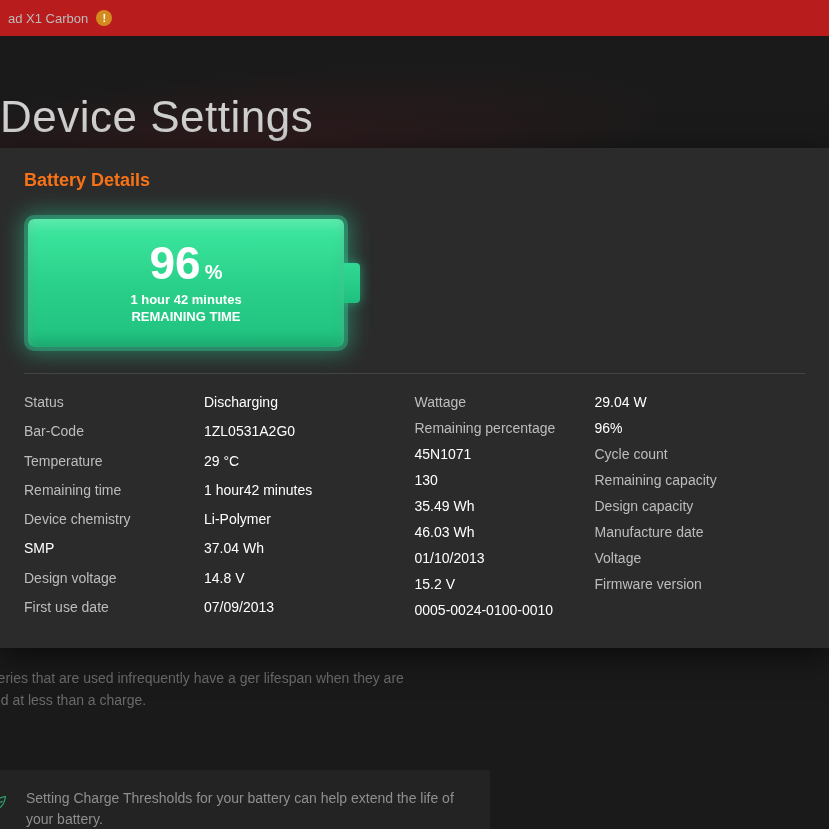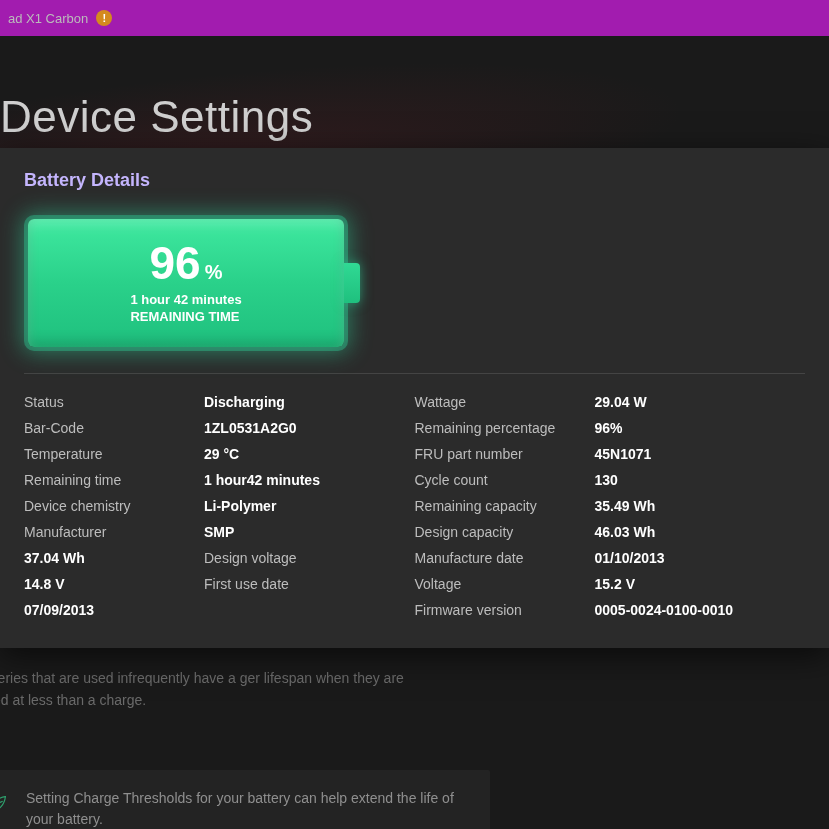--- a/index.html
+++ b/index.html
@@ -17,21 +17,21 @@
     width: 1200px; height: 300px;
     background: radial-gradient(ellipse 700px 120px at 400px 100px, rgba(120,30,40,0.25), transparent 70%);
     transform: rotate(-6deg);
     pointer-events: none;
   }
   .titlebar {
     height: 32px;
     display: flex;
     align-items: center;
     padding: 18px 8px;
-    background: #a21caf;
+    background: #b91c1c;
     font-size: 13px;
     color: #bbb;
     gap: 8px;
   }
   .titlebar .warn-icon {
     width: 16px; height: 16px;
     border-radius: 50%;
     background: #d48a1f;
     display: flex; align-items: center; justify-content: center;
     color: #fff; font-weight: bold; font-size: 11px;
@@ -49,21 +49,21 @@
     top: 148px;
     left: 0;
     right: 0;
     background: #2b2b2b;
     padding: 22px 24px 30px 24px;
     box-shadow: 0 8px 30px rgba(0,0,0,0.6);
   }
   .modal h2 {
     font-size: 18px;
     font-weight: 600;
-    color: #c4b5fd;
+    color: #f97316;
     margin-bottom: 28px;
   }
   .battery-visual {
     position: relative;
     width: 332px;
     height: 128px;
     margin-left: 4px;
     margin-bottom: 26px;
     padding-left: 39px;
   }
@@ -96,41 +96,41 @@
     font-size: 46px;
     font-weight: 700;
     line-height: 1;
     display: flex; align-items: baseline;
   }
   .battery-percent .pct {
     font-size: 20px; font-weight: 600; margin-left: 4px;
   }
   .battery-sub {
     font-size: 13px; font-weight: 600;
-    text-align: left;
+    text-align: center;
     margin-top: 6px;
     line-height: 1.3;
   }
   .divider {
     border: none;
     border-top: 1px solid #444;
     margin: 0 0 20px 0;
   }
   .details-grid {
     display: flex;
   }
   .col {
     flex: 1;
     display: grid;
     grid-template-columns: 180px 1fr;
     row-gap: 10px;
     font-size: 14px;
   }
   .col .label { color: #bdbdbd; }
-  .col .value { color: #fff; font-weight: 700; }
+  .col .value { color: #fff; font-weight: 400; }
   .bg-text {
     position: absolute;
     left: -60px;
     top: 668px;
     width: 520px;
     color: #6a6a6a;
     font-size: 14px;
     line-height: 1.55;
   }
   .tip-box {
@@ -199,34 +199,32 @@
         <div class="label">Status</div>
         <div class="value">Discharging</div>
         <div class="label">Bar-Code</div>
         <div class="value">1ZL0531A2G0</div>
         <div class="label">Temperature</div>
         <div class="value">29 °C</div>
         <div class="label">Remaining time</div>
         <div class="value">1 hour42 minutes</div>
         <div class="label">Device chemistry</div>
         <div class="value">Li-Polymer</div>
-        <div class="label">Manufacturer</div>
         <div class="value">SMP</div>
         <div class="value">37.04 Wh</div>
         <div class="label">Design voltage</div>
         <div class="value">14.8 V</div>
         <div class="label">First use date</div>
         <div class="value">07/09/2013</div>
       </div>
     <div class="col" id="col-right">
         <div class="label">Wattage</div>
         <div class="value">29.04 W</div>
         <div class="label">Remaining percentage</div>
         <div class="value">96%</div>
-        <div class="label">FRU part number</div>
         <div class="value">45N1071</div>
         <div class="label">Cycle count</div>
         <div class="value">130</div>
         <div class="label">Remaining capacity</div>
         <div class="value">35.49 Wh</div>
         <div class="label">Design capacity</div>
         <div class="value">46.03 Wh</div>
         <div class="label">Manufacture date</div>
         <div class="value">01/10/2013</div>
         <div class="label">Voltage</div>

